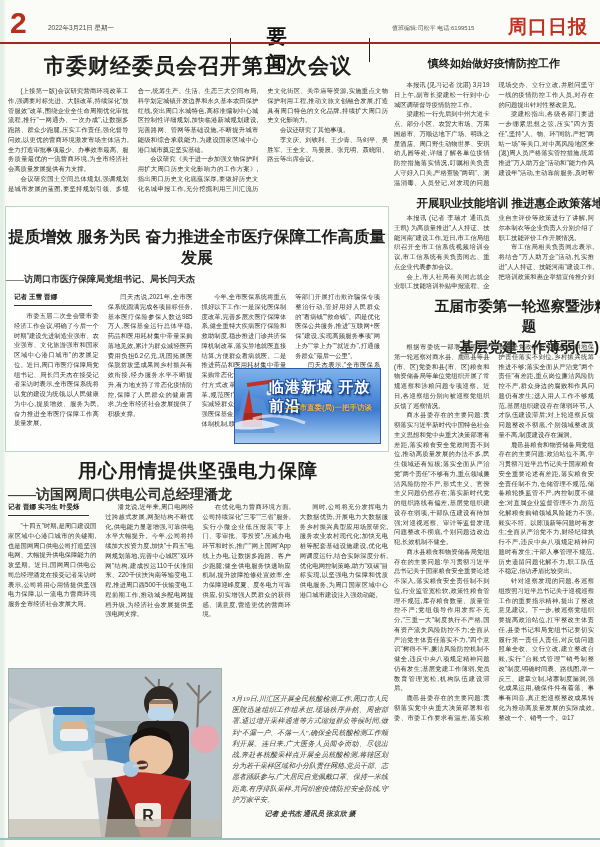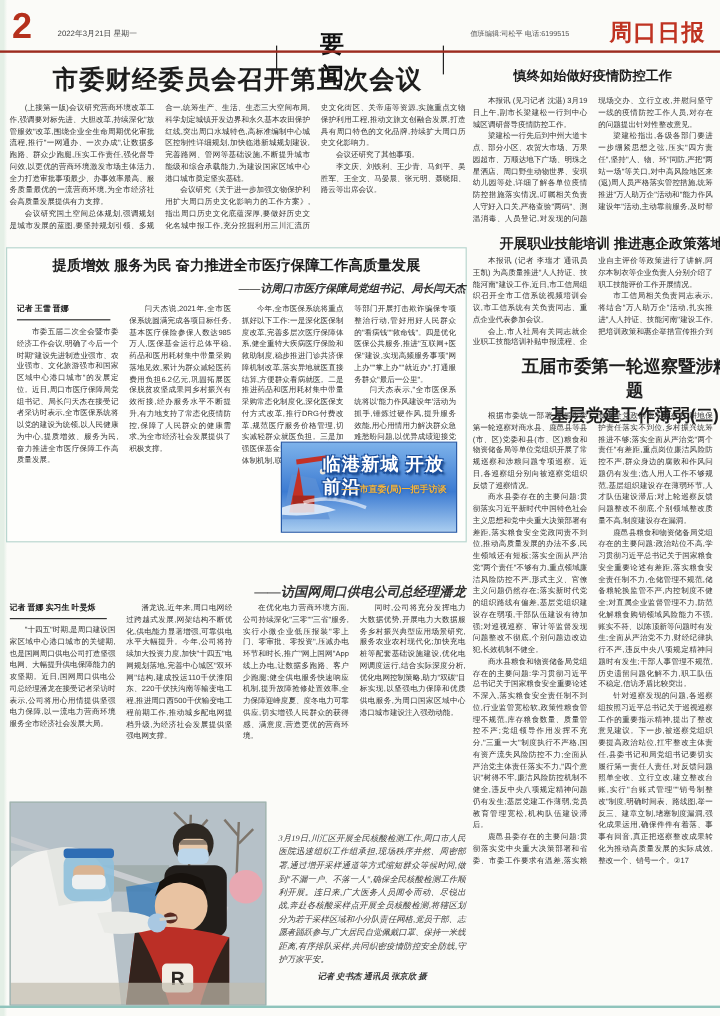--- a/index.html
+++ b/index.html
@@ -18,36 +18,36 @@
   .vbar{width:1px;height:24px;background:#222;}
   .section-title{font-family:"Liberation Serif","DejaVu Serif",serif;font-weight:bold;font-size:20px;letter-spacing:26px;padding-left:26px;margin:13px 10px;color:#111;}
   .editorline{position:absolute;left:392px;top:16px;font-size:6px;color:#555;}
   .masthead{position:absolute;right:12px;top:6px;font-family:"Liberation Serif","DejaVu Serif",serif;font-weight:bold;font-size:19px;color:#bf3322;letter-spacing:1px;}
   .hdr-rule{position:absolute;top:42px;left:0;width:600px;height:2px;background:#9c2b1f;}
   
   .cols{column-gap:9px;font-size:6.3px;line-height:1.55;text-align:justify;overflow:hidden;color:#333;}
   .cols p{margin:0;text-indent:2em;}
   .byline{font-size:6.6px;font-weight:bold;color:#222;border-bottom:1px solid #333;padding-bottom:3px;margin-bottom:5px;width:92%;}
   .headline{font-weight:bold;color:#1d1d1d;text-align:center;font-family:"Liberation Sans","DejaVu Sans",sans-serif;}
-  .subhead{font-family:"Liberation Serif","DejaVu Serif",serif;font-style:italic;font-weight:bold;text-align:right;color:#333;}
+  .subhead{font-family:"Liberation Serif","DejaVu Serif",serif;font-weight:bold;text-align:left;color:#333;}
   
   .a1-head{position:absolute;top:52px;left:8px;width:380px;font-size:21px;letter-spacing:1px;}
   .a1-cols{position:absolute;top:86px;left:8px;width:380px;height:114px;column-count:3;}
   .boxed{position:absolute;top:206px;left:5px;width:384px;height:246px;border:1px solid #b9d6cf;background:#fefefc;box-sizing:border-box;}
-  .box-head{margin-top:6px;font-size:12px;}
+  .box-head{margin-top:20px;font-size:16px;}
   .box-sub{margin-top:4px;font-size:9px;}
   .box-body{position:relative;margin:6px 8px 0 8px;height:198px;column-count:4;}
   .banner{position:absolute;right:7px;bottom:7px;width:147px;height:76px;
     background:linear-gradient(180deg,#7db2ea 0%,#3c7bd2 55%,#a9cdf0 100%);
     border:1px solid #2a5ca8;box-sizing:border-box;overflow:hidden;}
   .banner-title{position:absolute;top:9px;left:34px;font-size:15px;font-weight:bold;color:#fff;letter-spacing:1px;
     text-shadow:1px 1px 0 #1c4f9c,-1px -1px 0 #1c4f9c,1px -1px 0 #1c4f9c,-1px 1px 0 #1c4f9c,2px 2px 2px #123a78;}
   .banner-sub{position:absolute;top:34px;right:8px;font-size:7.5px;font-weight:bold;color:#f6b53a;text-shadow:0 0 2px #1c4f9c;}
   .a3-head{position:absolute;top:458px;left:8px;width:380px;font-size:19px;letter-spacing:1px;}
-  .a3-sub{position:absolute;top:486px;left:8px;width:380px;font-size:11px;}
+  .a3-sub{position:absolute;top:486px;left:8px;width:380px;font-size:14px;}
   .a3-cols{position:absolute;top:502px;left:8px;width:380px;height:160px;column-count:4;}
   
   .photo{position:absolute;top:668px;left:8px;width:214px;height:170px;border:1px solid #9fb3ad;box-sizing:border-box;overflow:hidden;background:#b9c3c9;}
   .caption{position:absolute;top:694px;left:232px;width:156px;font-family:"Liberation Serif","DejaVu Serif",serif;font-style:italic;font-size:7px;line-height:1.6;text-align:justify;color:#3a3a3a;}
   .caption .credit{display:block;text-align:center;font-weight:bold;margin-top:3px;font-style:italic;}
   
   .r-covid-head{position:absolute;top:56px;left:394px;width:200px;font-size:11px;}
   .r-covid-cols{position:absolute;top:80px;left:394px;width:200px;height:110px;column-count:2;}
   .r-skill-head{position:absolute;top:196px;left:394px;width:200px;font-size:11.5px;margin-left:16px;}
   .r-skill-cols{position:absolute;top:213px;left:394px;width:200px;height:78px;column-count:2;}
@@ -103,20 +103,21 @@
         <rect x="9" y="44" width="18" height="14" fill="#a8281e"></rect>
         <circle cx="34" cy="24" r="2.5" fill="#e8e4dc"></circle>
         <path d="M0 54 Q20 46 45 56 Q25 62 0 60 Z" fill="#eaf2fb" opacity="0.85"></path>
         <path d="M18 50 Q40 42 70 54" stroke="#ffffff" stroke-width="3" fill="none" opacity="0.6"></path>
       </svg>
       <div class="banner-title">临港新城 开放前沿</div>
       <div class="banner-sub">——市直委(局)一把手访谈</div>
     </div>
   </div>
 
+  <div class="headline a3-head">用心用情提供坚强电力保障</div>
   <div class="subhead a3-sub">——访国网周口供电公司总经理潘龙</div>
   <div class="cols a3-cols">
     <div class="byline">记者 晋娜 实习生 叶旻烁</div>
     <div>
         <p>"十四五"时期,是周口建设国家区域中心港口城市的关键期,也是国网周口供电公司打造坚强电网、大幅提升供电保障能力的攻坚期。近日,国网周口供电公司总经理潘龙在接受记者采访时表示,公司将用心用情提供坚强电力保障,以一流电力营商环境服务全市经济社会发展大局。</p>
         <p>潘龙说,近年来,周口电网经过跨越式发展,网架结构不断优化,供电能力显著增强,可靠供电水平大幅提升。今年,公司将持续加大投资力度,加快"十四五"电网规划落地,完善中心城区"双环网"结构,建成投运110千伏淮阳东、220千伏扶沟南等输变电工程,推进周口西500千伏输变电工程前期工作,推动城乡配电网提档升级,为经济社会发展提供坚强电网支撑。</p>
         <p>在优化电力营商环境方面,公司持续深化"三零""三省"服务,实行小微企业低压报装"零上门、零审批、零投资",压减办电环节和时长,推广"网上国网"App线上办电,让数据多跑路、客户少跑腿;健全供电服务快速响应机制,提升故障抢修处置效率,全力保障迎峰度夏、度冬电力可靠供应,切实增强人民群众的获得感、满意度,营造更优的营商环境。</p>
         <p>同时,公司将充分发挥电力大数据优势,开展电力大数据服务乡村振兴典型应用场景研究,服务农业农村现代化;加快充电桩等配套基础设施建设,优化电网调度运行,结合实际深度分析,优化电网控制策略,助力"双碳"目标实现,以坚强电力保障和优质供电服务,为周口国家区域中心港口城市建设注入强劲动能。</p>
       </div>
   </div>

